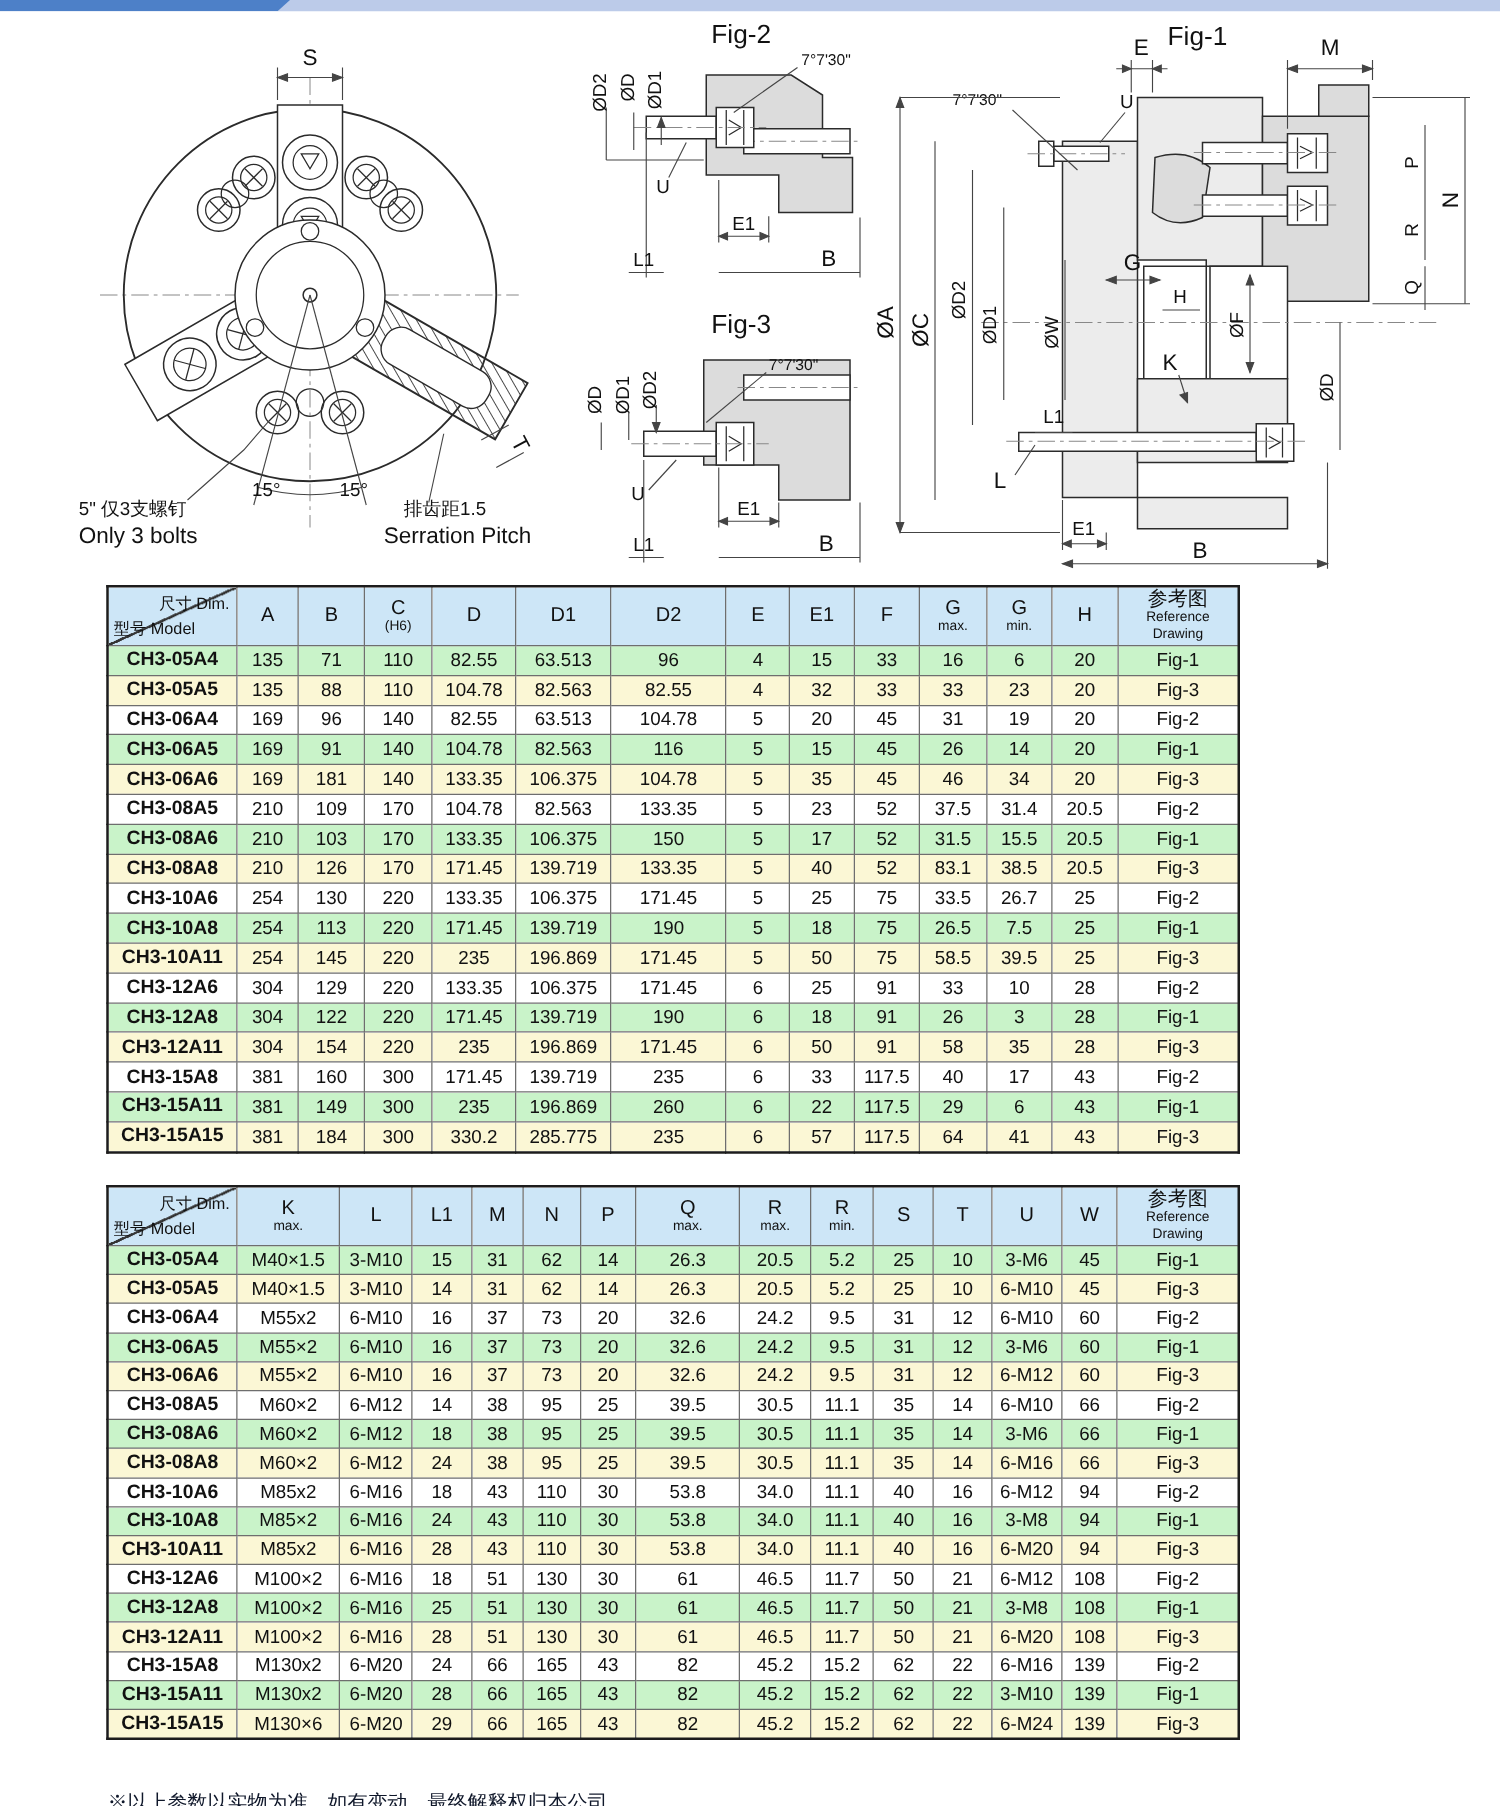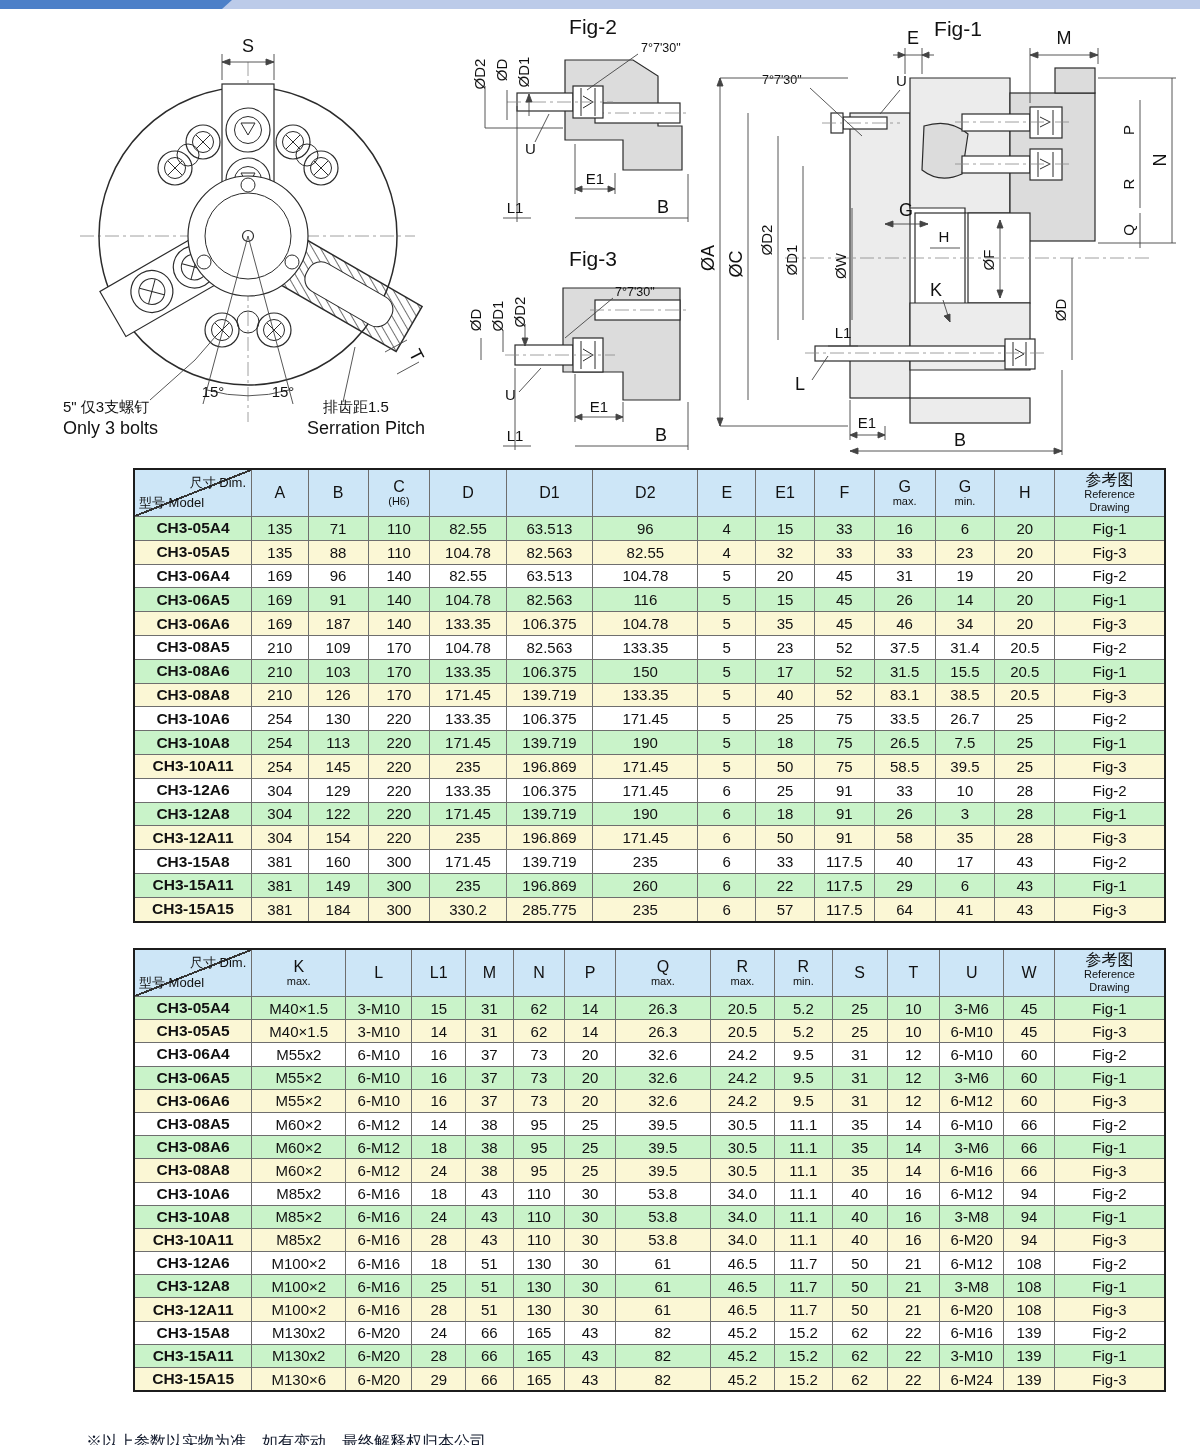--- a/index.html
+++ b/index.html
@@ -19,21 +19,21 @@
   .lbl-sm{font-size:12.5px;fill:#111;}
   .fig-title{font-size:21px;fill:#111;}
   .dim{stroke:#444;stroke-width:0.9;fill:none;}
   .cl{stroke:#888;stroke-width:0.8;fill:none;stroke-dasharray:14 4 3 4;}
   .ol{stroke:#2b2b2b;stroke-width:1.5;fill:none;}
   .ol-thin{stroke:#2b2b2b;stroke-width:1;fill:none;}
   .grayfill{fill:#dcdcdc;stroke:#2b2b2b;stroke-width:1.2;}
   .grayfill2{fill:#ececec;stroke:#2b2b2b;stroke-width:1.2;}
   .whitefill{fill:#fff;stroke:#2b2b2b;stroke-width:1.2;}
   
-  .dtable{position:absolute;left:85px;width:1033px;border-collapse:collapse;table-layout:fixed;margin-left:48px;}
+  .dtable{position:absolute;left:85px;width:907px;border-collapse:collapse;table-layout:fixed;}
   .dtable th,.dtable td{border:1px solid #6e6e6e;text-align:center;vertical-align:middle;
     padding:0;font-size:15px;overflow:hidden;white-space:nowrap;}
   .dtable{border:2px solid #1c1c1c;}
   .dtable th{background:#cde6f7;font-weight:normal;height:46px;}
   .dtable th .h1{font-size:16px;line-height:16px;}
   .dtable th .h2{font-size:11px;line-height:13px;}
   .dtable td{height:22.8px;}
   .t2 td{height:22.2px;}
   .dtable td.model{font-weight:bold;font-size:15.5px;}
   tr.green td{background:#c9f3c9;}
@@ -520,21 +520,21 @@
         <td>15</td>
         <td>45</td>
         <td>26</td>
         <td>14</td>
         <td>20</td>
         <td>Fig-1</td>
       </tr>
       <tr class="yellow">
         <td class="model">CH3-06A6</td>
         <td>169</td>
-        <td>187</td>
+        <td>181</td>
         <td>140</td>
         <td>133.35</td>
         <td>106.375</td>
         <td>104.78</td>
         <td>5</td>
         <td>35</td>
         <td>45</td>
         <td>46</td>
         <td>34</td>
         <td>20</td>

